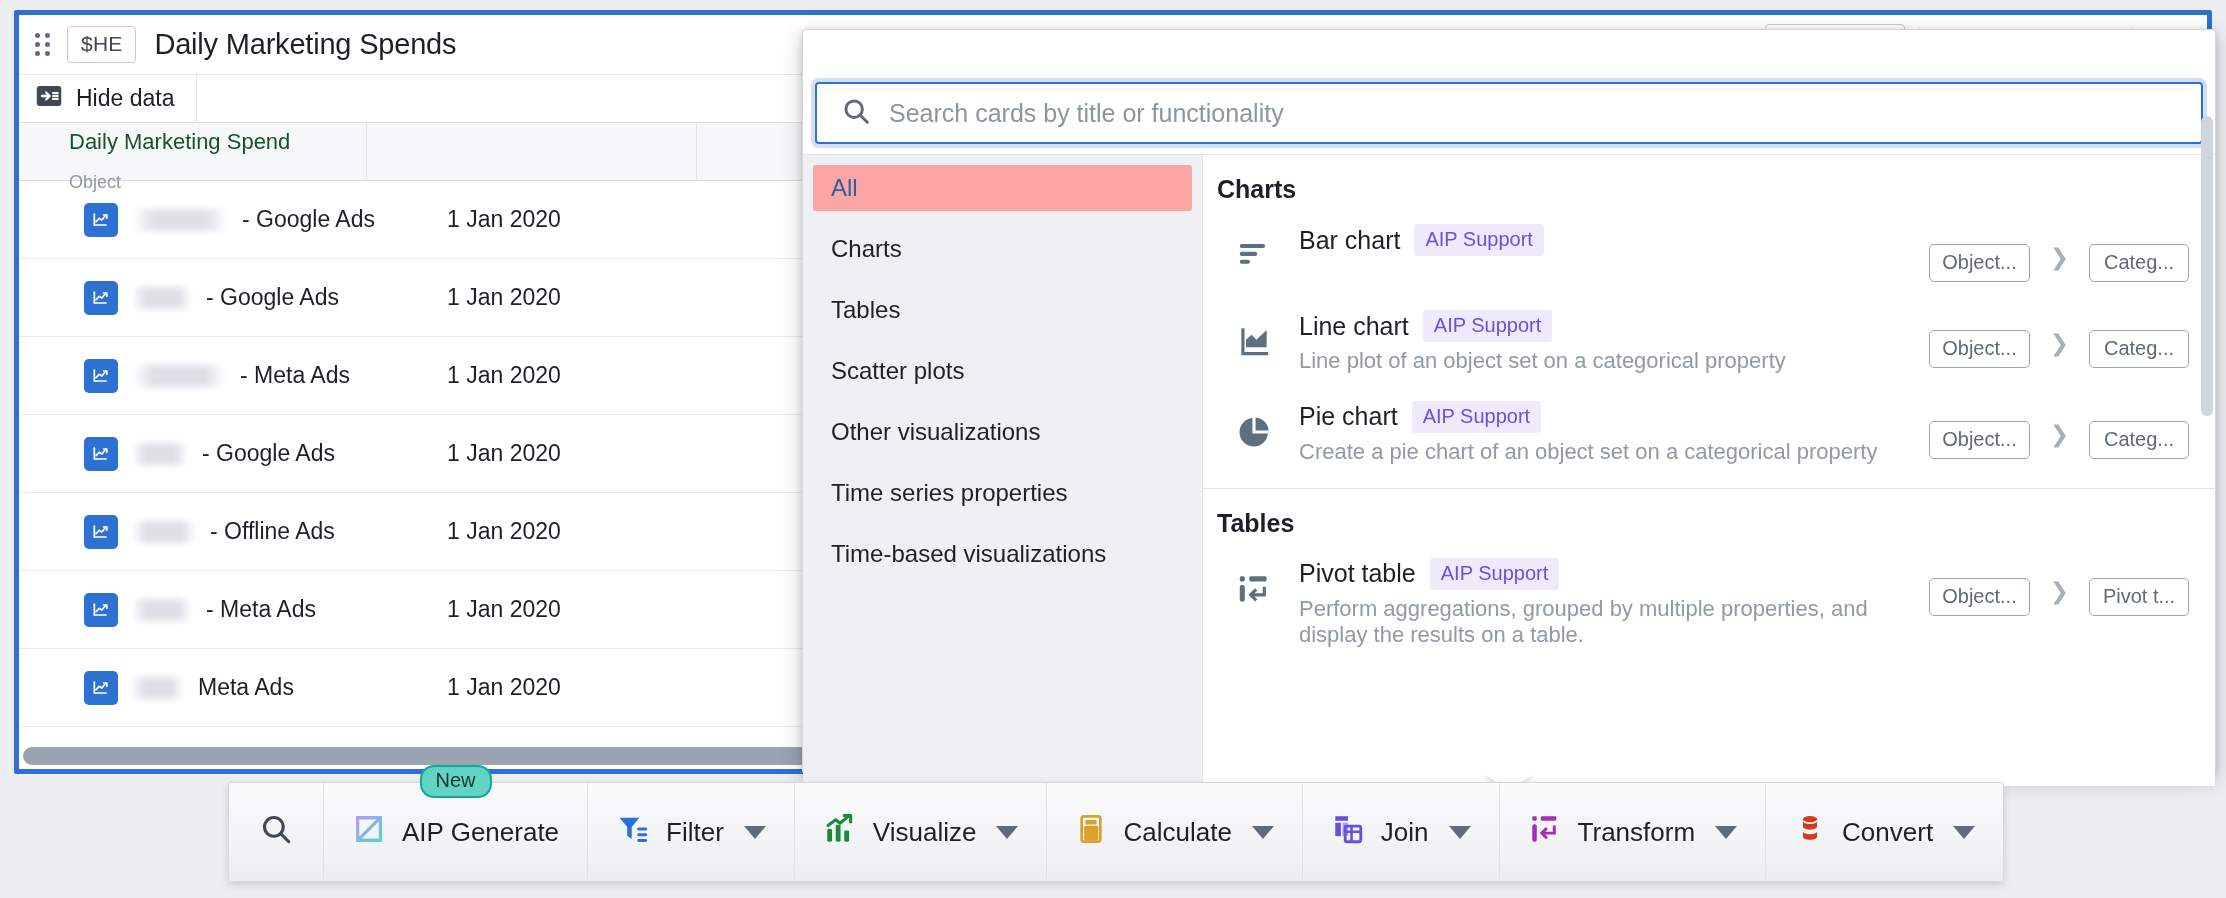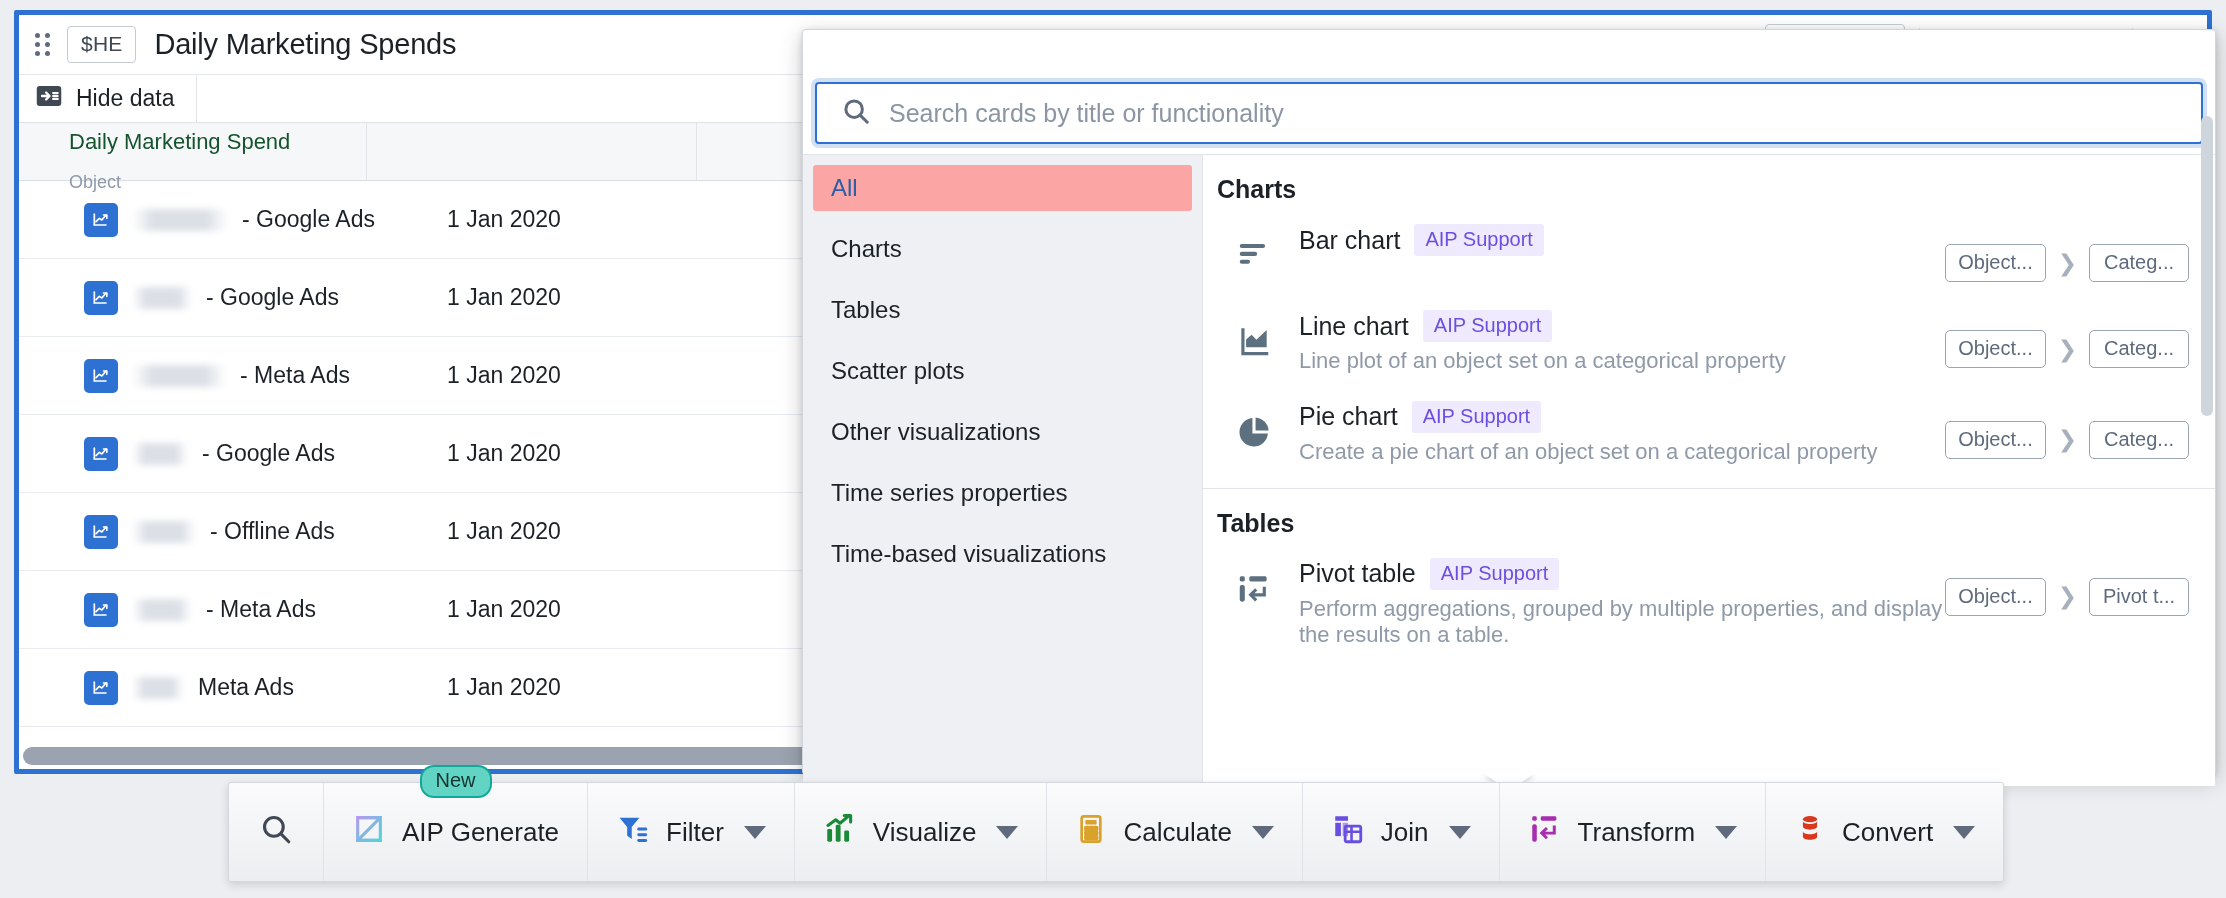--- a/index.html
+++ b/index.html
@@ -225,21 +225,21 @@
   }
   .card-main { flex: 1; padding-left: 22px; padding-top: 2px; }
   .card-head { display: flex; align-items: center; gap: 14px; }
   .card-title { font-size: 25px; color: #1c2127; white-space: nowrap; }
   .aip-tag {
     background: #efeafd; color: #6c4ee0;
     font-size: 20px; padding: 4px 11px 5px; border-radius: 3px;
     white-space: nowrap;
   }
   .card-desc { font-size: 22px; color: #8f99a8; margin-top: 6px; line-height: 1.22; max-width: 700px; }
-  .card-chips { display: flex; align-items: center; gap: 12px; padding-top: 22px; }
+  .card-chips { display: flex; align-items: flex-start; gap: 20px; padding-top: 22px; }
   .chip {
     border: 1px solid #9aa5b1; border-radius: 5px;
     font-size: 20px; color: #5f6b7c;
     padding: 6px 12px 7px; background: #fff;
     min-width: 100px; text-align: center; white-space: nowrap;
   }
   .chip-sep { color: #a7b0bb; font-size: 23px; }
 
   .popup-scrollbar {
     position: absolute; right: 2px; top: 86px;

